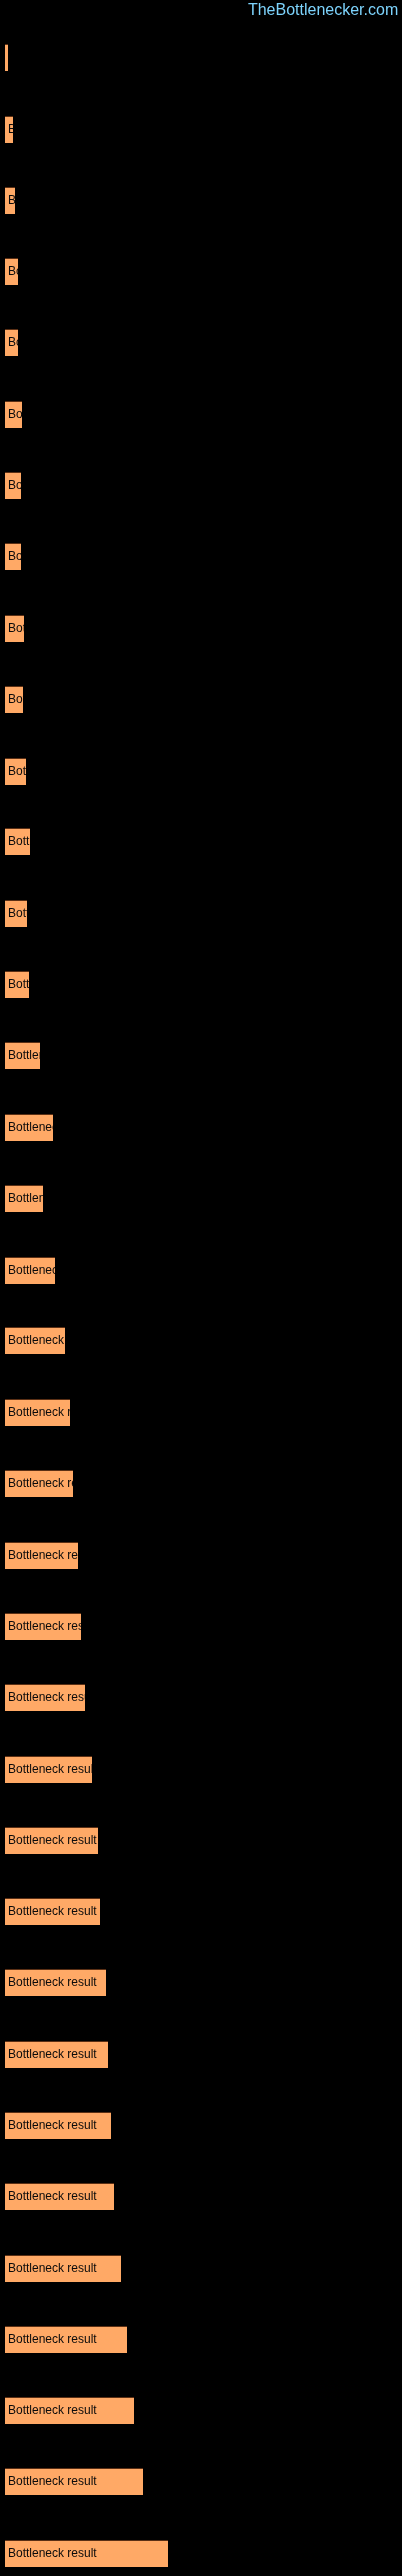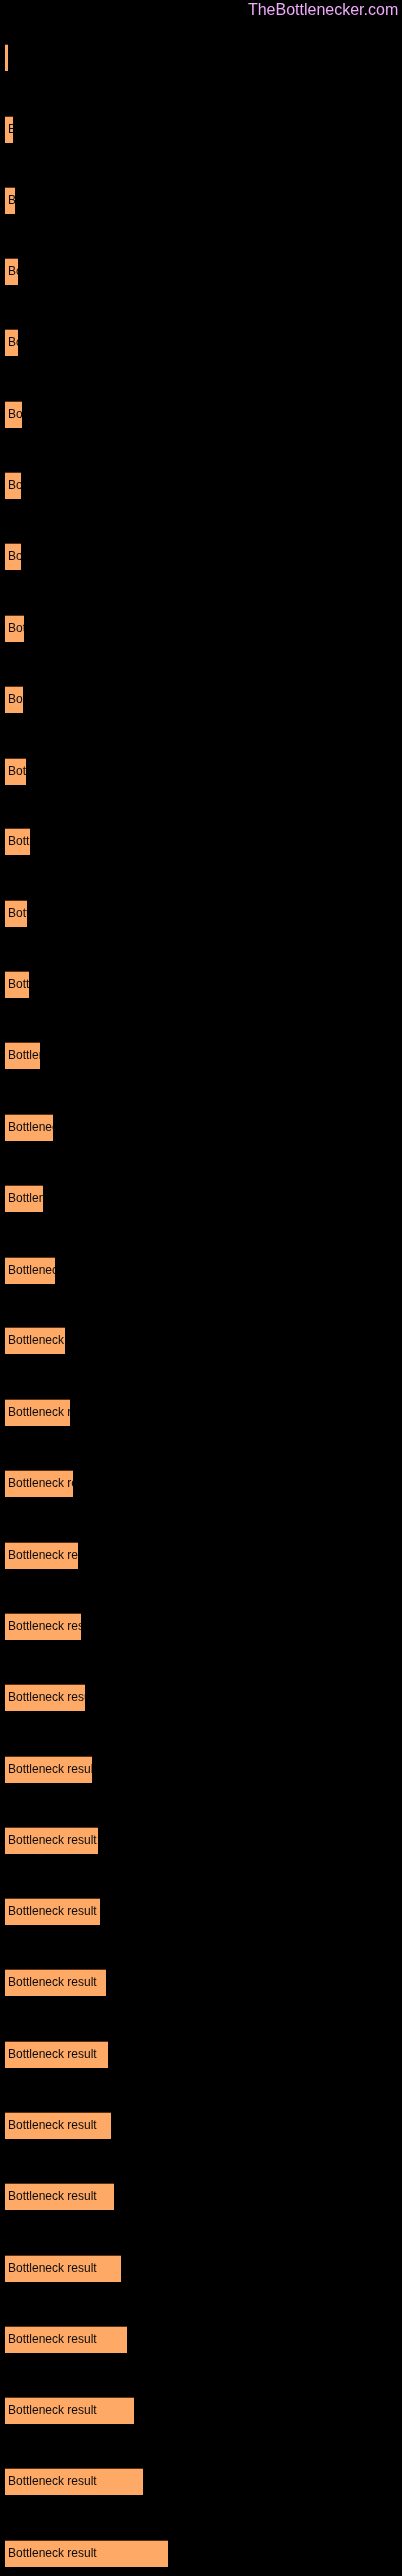--- a/index.html
+++ b/index.html
@@ -21,21 +21,21 @@
     height: 2576px;
     background: #000000;
   }
   .watermark {
     position: absolute;
     right: 4.8px;
     top: 0.8px;
     font-family: "Liberation Sans", sans-serif;
     font-size: 16px;
     line-height: 17.7px;
-    color: #f0abfc;
+    color: #7dd3fc;
     letter-spacing: 0px;
     white-space: nowrap;
     user-select: none;
   }
   .plot {
     position: absolute;
     left: 0;
     top: 0;
     width: 403px;
     height: 2576px;

